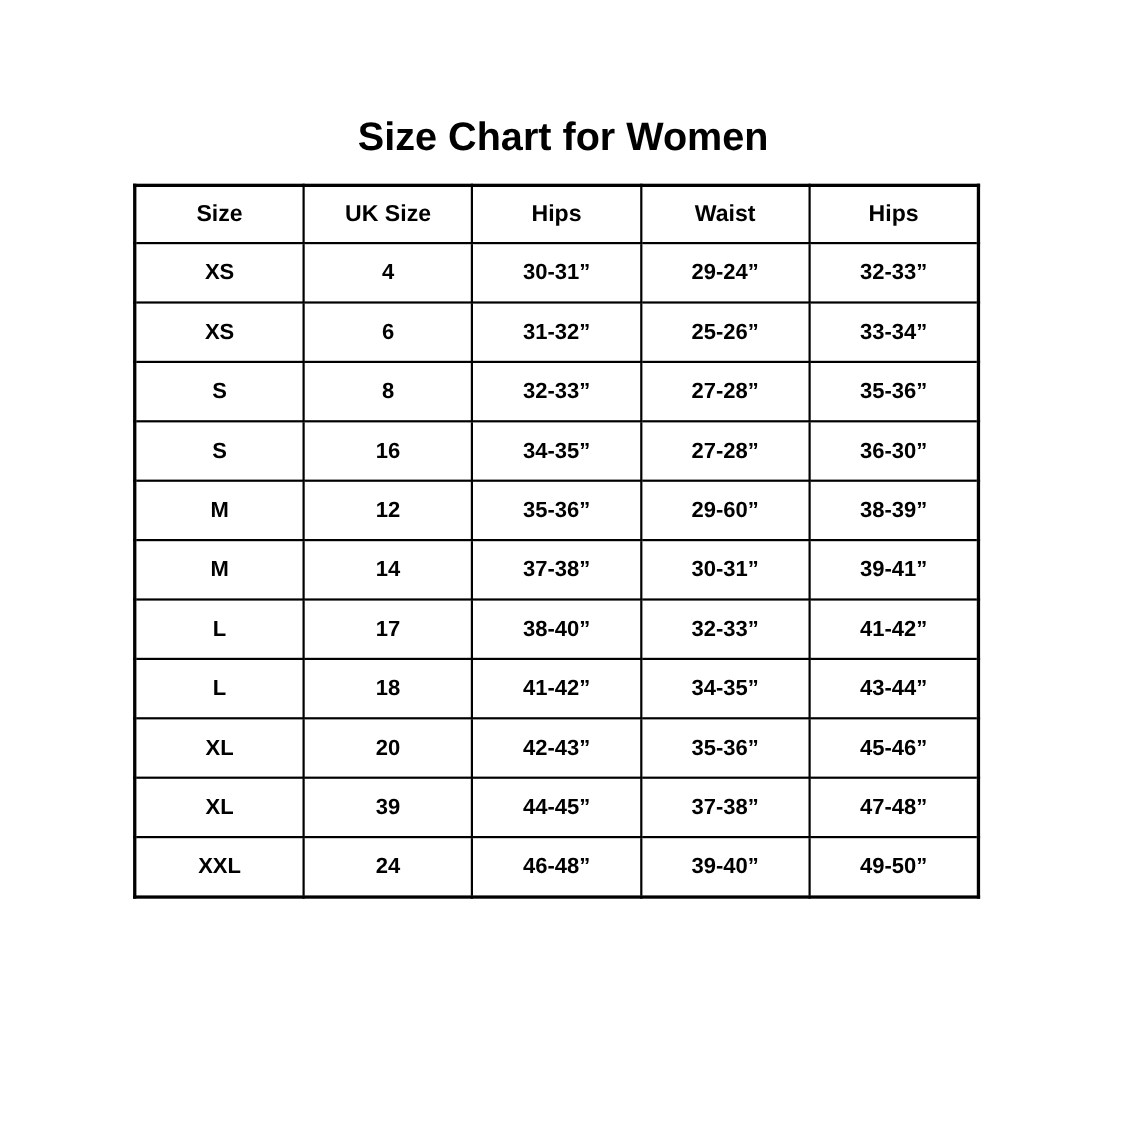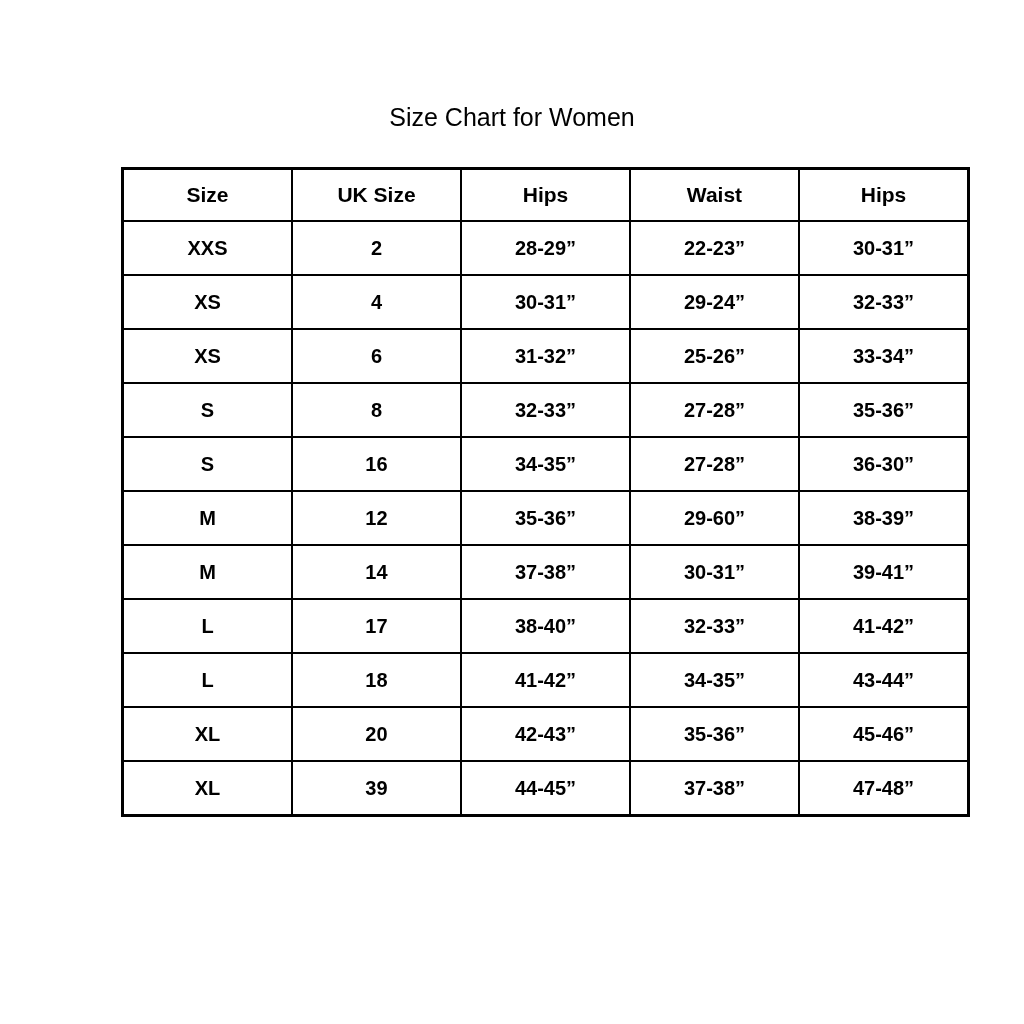--- a/index.html
+++ b/index.html
@@ -17,29 +17,29 @@
     width: 1024px;
     height: 1024px;
     background: #ffffff;
   }
   .chart-title {
     position: absolute;
     top: 103px;
     left: 0;
     width: 1024px;
     text-align: center;
-    font-size: 25px;
-    font-weight: normal;
+    font-size: 36px;
+    font-weight: bold;
     letter-spacing: 0px;
   }
   table.size-table {
     position: absolute;
     left: 121px;
     top: 167px;
-    width: 849px;
+    width: 770px;
     border-collapse: collapse;
     table-layout: fixed;
     background: #ffffff;
     border: 3px solid #000000;
   }
   table.size-table th,
   table.size-table td {
     border: 2px solid #000000;
     text-align: center;
     vertical-align: middle;
@@ -66,27 +66,20 @@
     <thead>
       <tr>
           <th>Size</th>
           <th>UK Size</th>
           <th>Hips</th>
           <th>Waist</th>
           <th>Hips</th>
         </tr>
     </thead>
     <tbody>
-        <tr>
-          <td>XXS</td>
-          <td>2</td>
-          <td>28-29”</td>
-          <td>22-23”</td>
-          <td>30-31”</td>
-        </tr>
         <tr>
           <td>XS</td>
           <td>4</td>
           <td>30-31”</td>
           <td>29-24”</td>
           <td>32-33”</td>
         </tr>
         <tr>
           <td>XS</td>
           <td>6</td>
@@ -143,15 +136,22 @@
           <td>35-36”</td>
           <td>45-46”</td>
         </tr>
         <tr>
           <td>XL</td>
           <td>39</td>
           <td>44-45”</td>
           <td>37-38”</td>
           <td>47-48”</td>
         </tr>
+        <tr>
+          <td>XXL</td>
+          <td>24</td>
+          <td>46-48”</td>
+          <td>39-40”</td>
+          <td>49-50”</td>
+        </tr>
       </tbody>
   </table>
 </div>
 
 </body></html>

